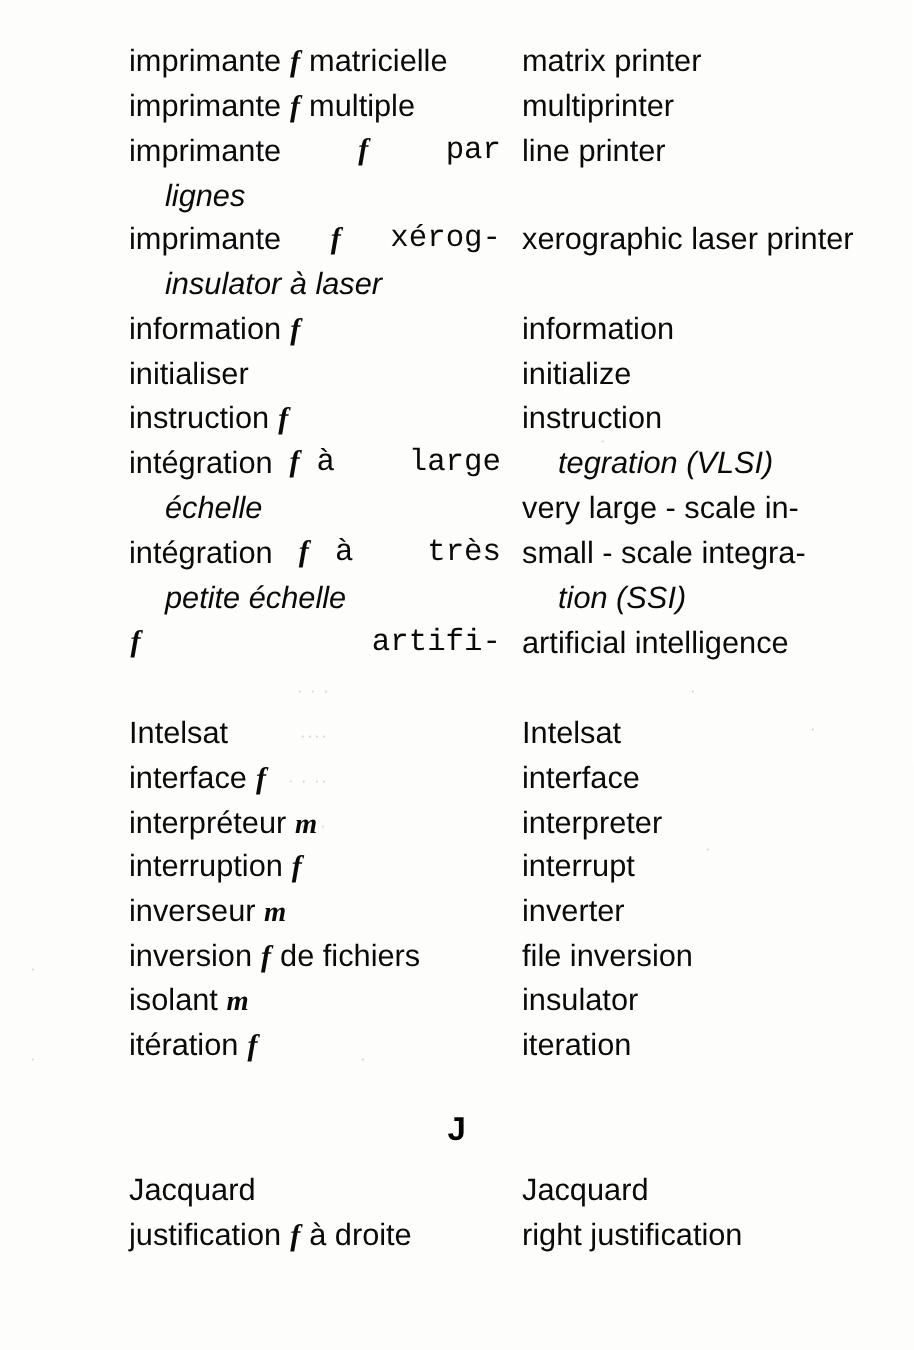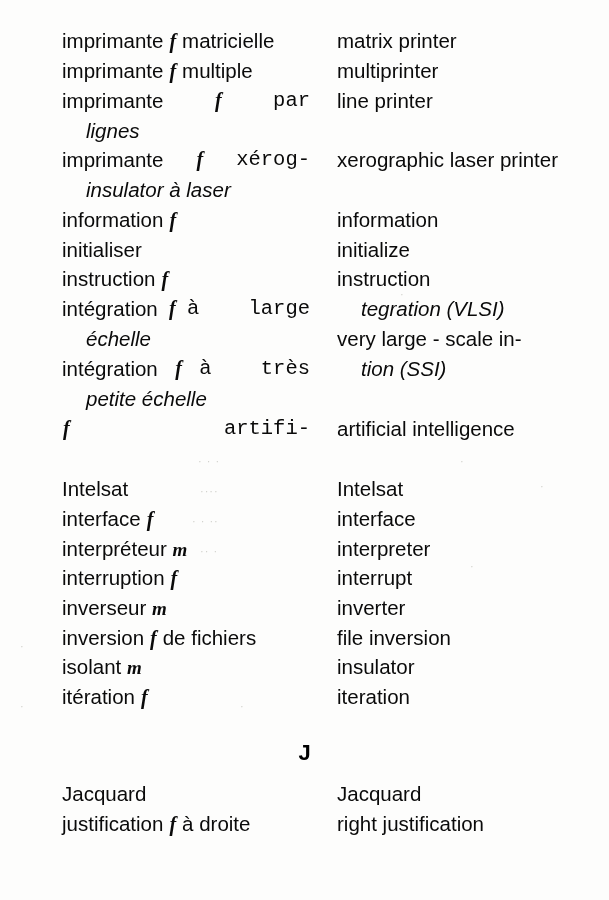--- a/index.html
+++ b/index.html
@@ -52,25 +52,25 @@
   }
 
   .col {
     position: absolute;
     font-size: 20.5px;
     line-height: 29.7px;
     color: #0a0a0a;
   }
 
   .col.fr {
-    left: 62px;
+    left: 86px;
     width: 248px;
   }
   .col.en {
-    left: 337px;
+    left: 348px;
     width: 256px;
   }
 
   
   .col.just {
     text-align: justify;
     text-align-last: left;
   }
   .line {
     display: block;
@@ -218,20 +218,21 @@
       <div class="row" style="top: 354px;">
         <div class="col fr just">
           <span class="line spread">
             <span>intégration</span>
             <span class="g f">f</span>
             <span class="sp">à    très</span>
           </span>
           <span class="line cont"><span>petite échelle</span></span>
         </div>
         <div class="col en">
+          <span class="line">small - scale  integra-</span>
           <span class="line cont">tion (SSI)</span>
         </div>
       </div>
       <div class="row" style="top: 414px;">
         <div class="col fr just">
           <span class="line spread">
             <span class="g f">f</span>
             <span class="sp">artifi-</span>
           </span>
         </div>

